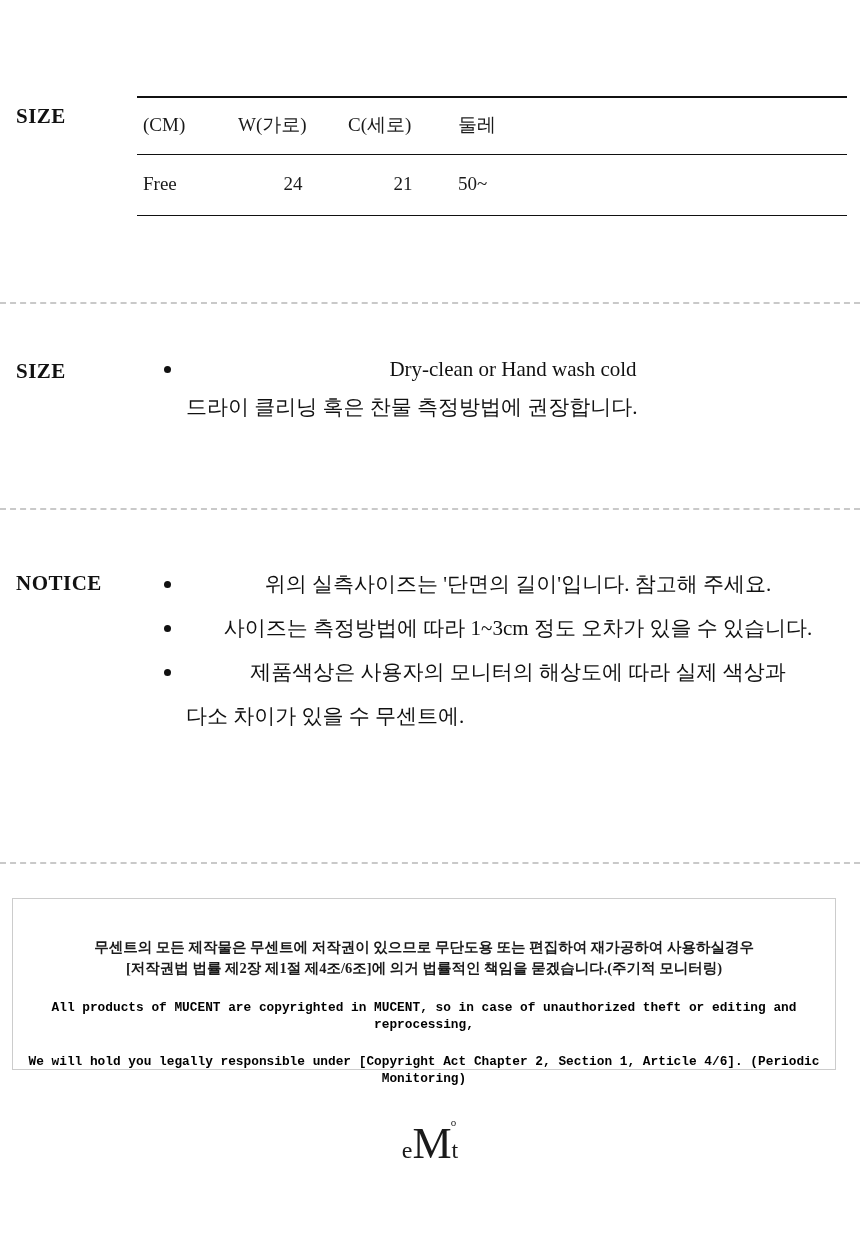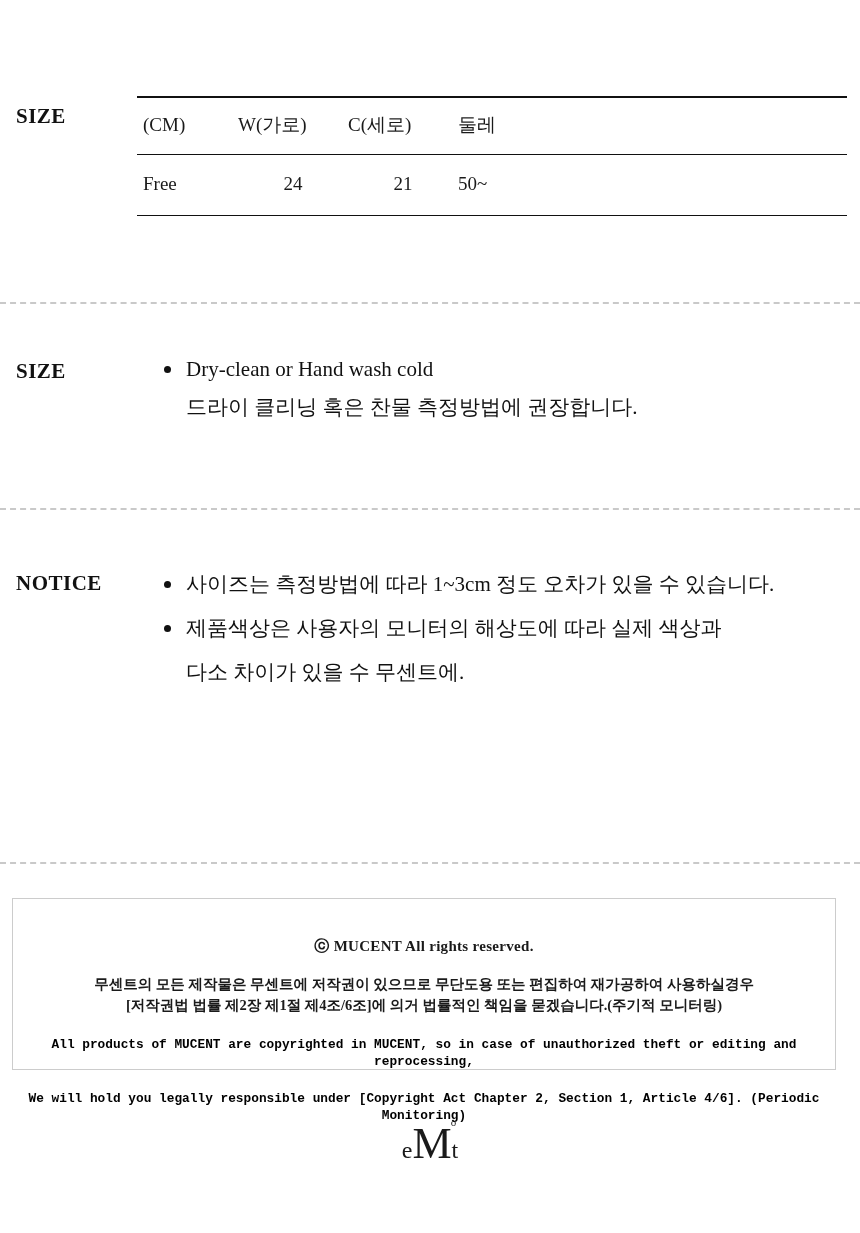--- a/index.html
+++ b/index.html
@@ -104,20 +104,21 @@
     list-style: none;
     margin: 0;
     padding: 0;
   }
   ul.bullets li {
     position: relative;
     padding-left: 26px;
     font-size: 21px;
     line-height: 38px;
     color: #111;
+    text-align: center;
   }
   ul.bullets li::before {
     content: "";
     position: absolute;
     left: 4px;
     top: 16px;
     width: 7px;
     height: 7px;
     border-radius: 50%;
     background: #111;
@@ -266,31 +267,31 @@
       <div class="sub-line">드라이 클리닝 혹은 찬물 측정방법에 권장합니다.</div>
     </div>
   </div>
 
   <div class="divider div-2"></div>
 
   <div class="notice-section">
     <div class="section-label notice-label">NOTICE</div>
     <div class="notice-body">
       <ul class="bullets">
+        <li>위의 실측사이즈는 '단면의 길이'입니다. 참고해 주세요.</li>
         <li>사이즈는 측정방법에 따라 1~3cm 정도 오차가 있을 수 있습니다.</li>
         <li>제품색상은 사용자의 모니터의 해상도에 따라 실제 색상과</li>
       </ul>
       <div class="notice-cont">다소 차이가 있을 수 무센트에.</div>
     </div>
   </div>
 
   <div class="divider div-3"></div>
 
   <div class="copyright-box">
-    <div class="cr-title">ⓒ MUCENT All rights reserved.</div>
     <div class="cr-ko">무센트의 모든 제작물은 무센트에 저작권이 있으므로 무단도용 또는 편집하여 재가공하여 사용하실경우</div>
     <div class="cr-ko">[저작권법 법률 제2장 제1절 제4조/6조]에 의거 법률적인 책임을 묻겠습니다.(주기적 모니터링)</div>
     <div class="cr-en">All products of MUCENT are copyrighted in MUCENT, so in case of unauthorized theft or editing and reprocessing,</div>
     <div class="cr-en">We will hold you legally responsible under [Copyright Act Chapter 2, Section 1, Article 4/6]. (Periodic Monitoring)</div>
   </div>
 
   <div class="logo">
     <span class="logo-inner">
       <span class="logo-e">e</span><span class="logo-m">M</span><span class="logo-t">t</span>
       <span class="logo-dot">o</span>

